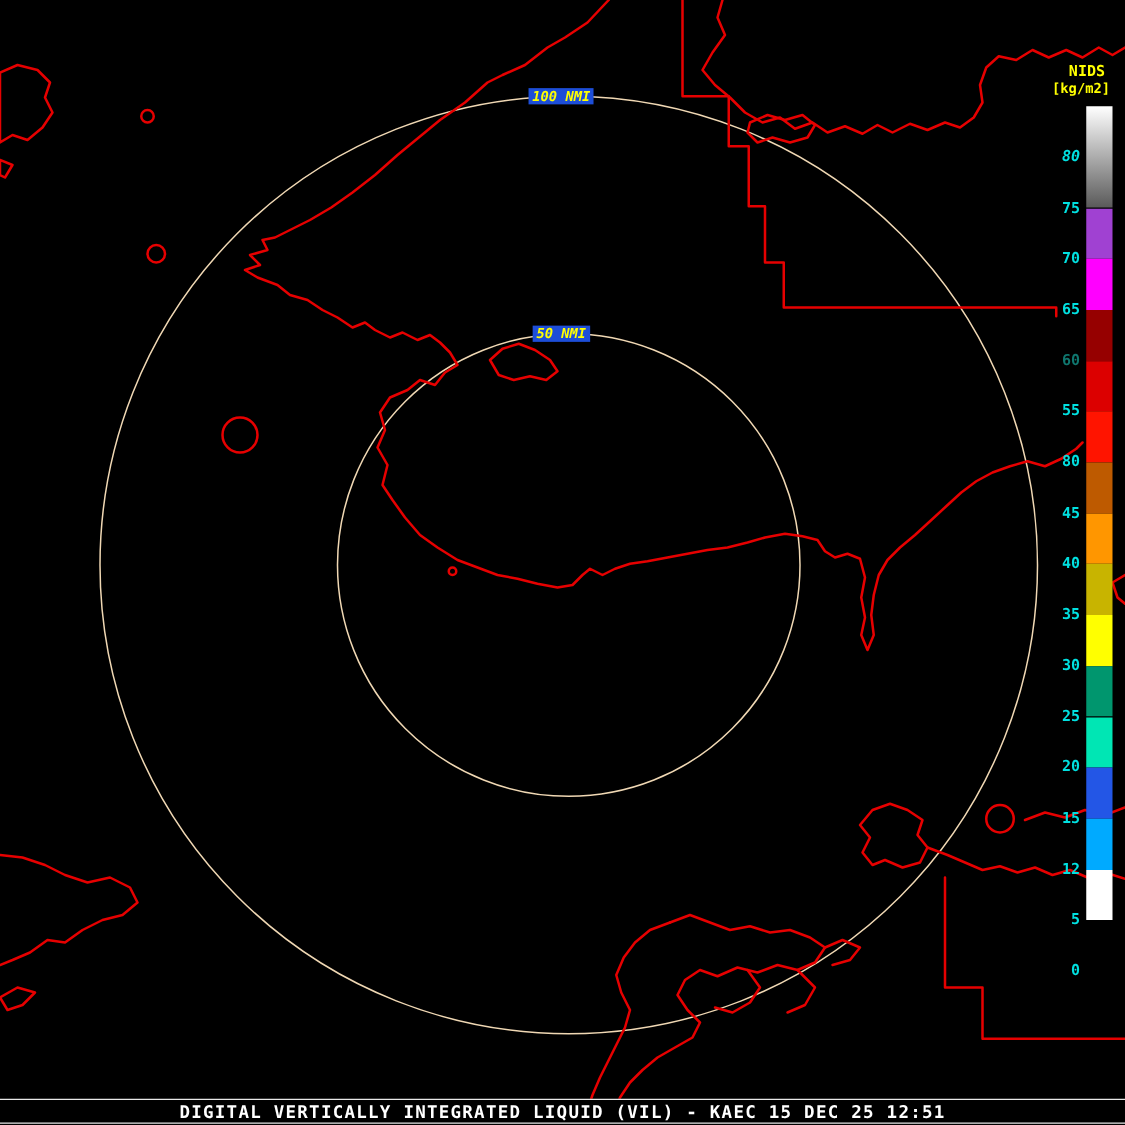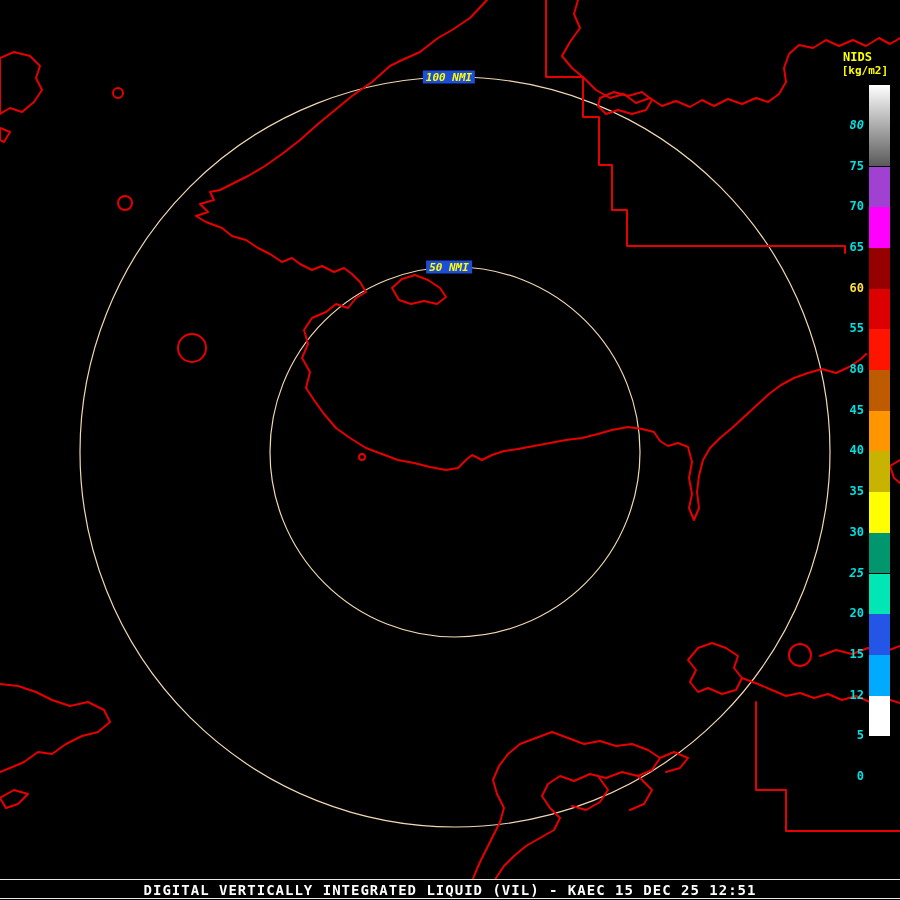--- a/index.html
+++ b/index.html
@@ -12,21 +12,21 @@
     position:absolute;z-index:2;background:#1d4ed8;padding:0 3px;
     font:italic 700 11px "DejaVu Sans Mono",monospace;white-space:nowrap;
     transform:translate(-50%,-50%);
   }
   #colorbar{position:absolute;left:0;top:0;width:900px;height:900px;z-index:3;pointer-events:none;}
   .cb-seg{position:absolute;left:869px;width:21px;}
   .cb-tick{
     position:absolute;left:836px;width:28px;height:16px;line-height:16px;
     text-align:right;font:700 12px "DejaVu Sans Mono",monospace;
   }
-  .cb-title{position:absolute;top:50px;right:28px;font:700 12px "DejaVu Sans Mono",monospace;margin-left:40px;}
+  .cb-title{position:absolute;top:50px;right:16px;font:700 12px "DejaVu Sans Mono",monospace;margin-left:40px;}
   .cb-units{position:absolute;top:64px;right:12px;font:700 11px "DejaVu Sans Mono",monospace;}
   .header{position:absolute;left:0;top:0;width:900px;height:24px;z-index:4;}
   .nexlab{
     position:absolute;top:4px;right:38px;
     font:700 10px "DejaVu Sans Mono",monospace;white-space:nowrap;letter-spacing:0.5px;
   }
   .nexlab-icon{position:absolute;top:2px;right:8px;}
   .footer{position:absolute;left:0;bottom:0;width:812px;height:21px;z-index:4;background:#000;}
   .footer-line{position:absolute;left:0;width:900px;height:1px;}
   .footer-line.top{top:0;}
@@ -92,28 +92,28 @@
         <div class="cb-seg" style="top: 614.2px; height: 40.7px; background: rgb(35, 86, 230);"></div>
         <div class="cb-seg" style="top: 654.9px; height: 40.7px; background: rgb(0, 170, 255);"></div>
         <div class="cb-seg" style="top: 695.6px; height: 40.7px; background: rgb(255, 255, 255);"></div>
         <div class="cb-seg" style="top: 736.3px; height: 40.7px; background: rgb(0, 0, 0);"></div>
       </div>
     <div id="colorbar-ticks">
         <div class="cb-tick" style="top: 117.8px; color: rgb(0, 224, 224); font-style: italic;">80</div>
         <div class="cb-tick" style="top: 158.5px; color: rgb(0, 224, 224);">75</div>
         <div class="cb-tick" style="top: 199.2px; color: rgb(0, 224, 224);">70</div>
         <div class="cb-tick" style="top: 239.9px; color: rgb(0, 224, 224);">65</div>
-        <div class="cb-tick" style="top: 280.6px; color: #fde047;">60</div>
+        <div class="cb-tick" style="top: 280.6px; color: #0f766e;">60</div>
         <div class="cb-tick" style="top: 321.3px; color: rgb(0, 224, 224);">55</div>
         <div class="cb-tick" style="top: 362px; color: rgb(0, 224, 224);">80</div>
         <div class="cb-tick" style="top: 402.7px; color: rgb(0, 224, 224);">45</div>
         <div class="cb-tick" style="top: 443.4px; color: rgb(0, 224, 224);">40</div>
         <div class="cb-tick" style="top: 484.1px; color: rgb(0, 224, 224);">35</div>
         <div class="cb-tick" style="top: 524.8px; color: rgb(0, 224, 224);">30</div>
-        <div class="cb-tick" style="top: 565.5px; color: rgb(0, 224, 224); font-style: italic;">25</div>
+        <div class="cb-tick" style="top: 565.5px; color: rgb(0, 224, 224);">25</div>
         <div class="cb-tick" style="top: 606.2px; color: rgb(0, 224, 224);">20</div>
         <div class="cb-tick" style="top: 646.9px; color: rgb(0, 224, 224);">15</div>
         <div class="cb-tick" style="top: 687.6px; color: rgb(0, 224, 224);">12</div>
         <div class="cb-tick" style="top: 728.3px; color: rgb(0, 224, 224);">5</div>
         <div class="cb-tick" style="top: 769px; color: rgb(0, 224, 224);">0</div>
       </div>
     <div class="cb-title" id="cb-title" style="color: rgb(255, 255, 0);">NIDS</div>
     <div class="cb-units" id="cb-units" style="color: rgb(255, 255, 0);">[kg/m2]</div>
   </div>
 

